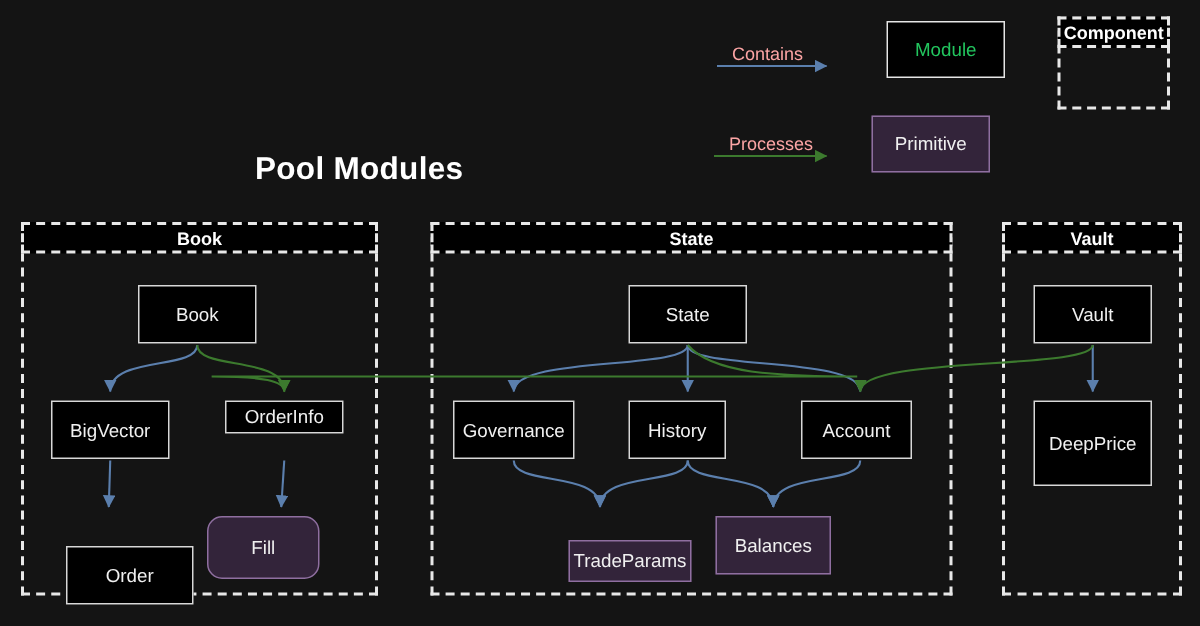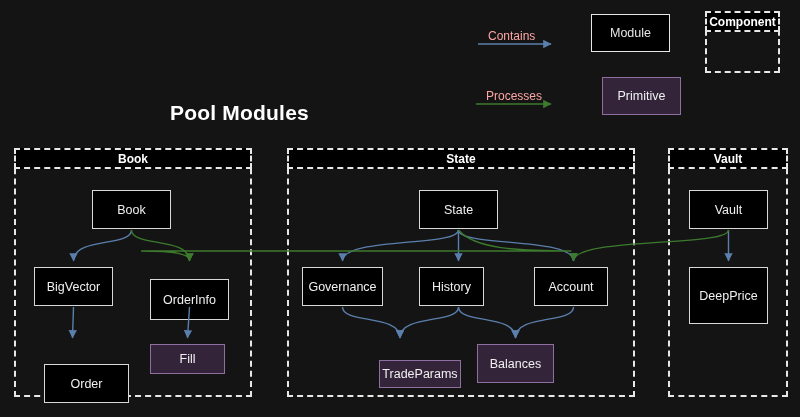--- a/index.html
+++ b/index.html
@@ -19,55 +19,55 @@
   
   .cluster{position:absolute;border:2px dashed #e8e8e8;box-sizing:border-box;background:transparent;}
   .cluster-head{position:absolute;box-sizing:border-box;background:#000000;
         border:2px dashed #e8e8e8;display:flex;align-items:center;justify-content:center;
         font-size:12px;font-weight:bold;color:#ffffff;}
 
   
   .legend-label{position:absolute;font-size:12px;color:#fca5a5;}
   .legend-box{position:absolute;display:flex;align-items:center;justify-content:center;
         font-size:12.5px;box-sizing:border-box;}
-  .legend-box.module{background:#000000;border:1.5px solid #e6e6e6;color:#e5e5e5;}
+  .legend-box.module{background:#000000;border:1.5px solid #e6e6e6;color:#22c55e;}
   .legend-box.primitive{background:#33243a;border:1.5px solid #8f6fa0;color:#f0f0f0;}
   .legend-comp{position:absolute;box-sizing:border-box;border:2px dashed #e8e8e8;background:transparent;}
   .legend-comp-head{position:absolute;box-sizing:border-box;border:2px dashed #e8e8e8;
         background:#000000;display:flex;align-items:center;justify-content:center;
         font-size:12px;font-weight:bold;color:#ffffff;}
 </style>
 </head>
 <body>
 
 <div id="stage">
 
   <div class="title" style="left:170px;top:57px;margin-top:44px;">Pool Modules</div>
 
   <div class="legend-label" style="left:488px;top:29px;">Contains</div>
   <div class="legend-label" style="left:486px;top:89px;">Processes</div>
   <div class="legend-box module" style="left:591px;top:14px;width:79px;height:38px;">Module</div>
-  <div class="legend-box primitive" style="left:602px;top:77px;width:79px;height:38px;">Primitive</div>
+  <div class="legend-box primitive" style="left:581px;top:77px;width:79px;height:38px;">Primitive</div>
   <div class="legend-comp" style="left:705px;top:11px;width:75px;height:62px;"></div>
   <div class="legend-comp-head" style="left:705px;top:11px;width:75px;height:21px;">Component</div>
 
   <div id="clusters">
       <div class="cluster" style="left: 14px; top: 148px; width: 238px; height: 249px;"></div>
       <div class="cluster-head" style="left: 14px; top: 148px; width: 238px; height: 21px;">Book</div>
       <div class="cluster" style="left: 287px; top: 148px; width: 348px; height: 249px;"></div>
       <div class="cluster-head" style="left: 287px; top: 148px; width: 348px; height: 21px;">State</div>
       <div class="cluster" style="left: 668px; top: 148px; width: 120px; height: 249px;"></div>
       <div class="cluster-head" style="left: 668px; top: 148px; width: 120px; height: 21px;">Vault</div>
     </div>
   <div id="nodes">
       <div class="node" style="left: 92px; top: 190px; width: 79px; height: 39px;">Book</div>
       <div class="node" style="left: 34px; top: 267px; width: 79px; height: 39px;">BigVector</div>
-      <div class="node" style="left: 150px; top: 267px; width: 79px; height: 41px; margin-top: 12px;">OrderInfo</div>
+      <div class="node" style="left: 150px; top: 267px; width: 79px; height: 22px;">OrderInfo</div>
       <div class="node" style="left: 44px; top: 344px; width: 85px; height: 39px; margin-top: 20px;">Order</div>
-      <div class="node primitive" style="left: 150px; top: 344px; width: 75px; height: 30px;">Fill</div>
+      <div class="node primitive" style="left: 138px; top: 344px; width: 75px; height: 42px; border-radius: 10px;">Fill</div>
       <div class="node" style="left: 419px; top: 190px; width: 79px; height: 39px;">State</div>
       <div class="node" style="left: 302px; top: 267px; width: 81px; height: 39px; text-align: center;">Governance</div>
       <div class="node" style="left: 419px; top: 267px; width: 65px; height: 39px;">History</div>
       <div class="node" style="left: 534px; top: 267px; width: 74px; height: 39px;">Account</div>
       <div class="node primitive" style="left: 359px; top: 360px; width: 82px; height: 28px; margin-left: 20px;">TradeParams</div>
       <div class="node primitive" style="left: 477px; top: 344px; width: 77px; height: 39px;">Balances</div>
       <div class="node" style="left: 689px; top: 190px; width: 79px; height: 39px;">Vault</div>
       <div class="node" style="left: 689px; top: 267px; width: 79px; height: 57px;">DeepPrice</div>
     </div>
 

